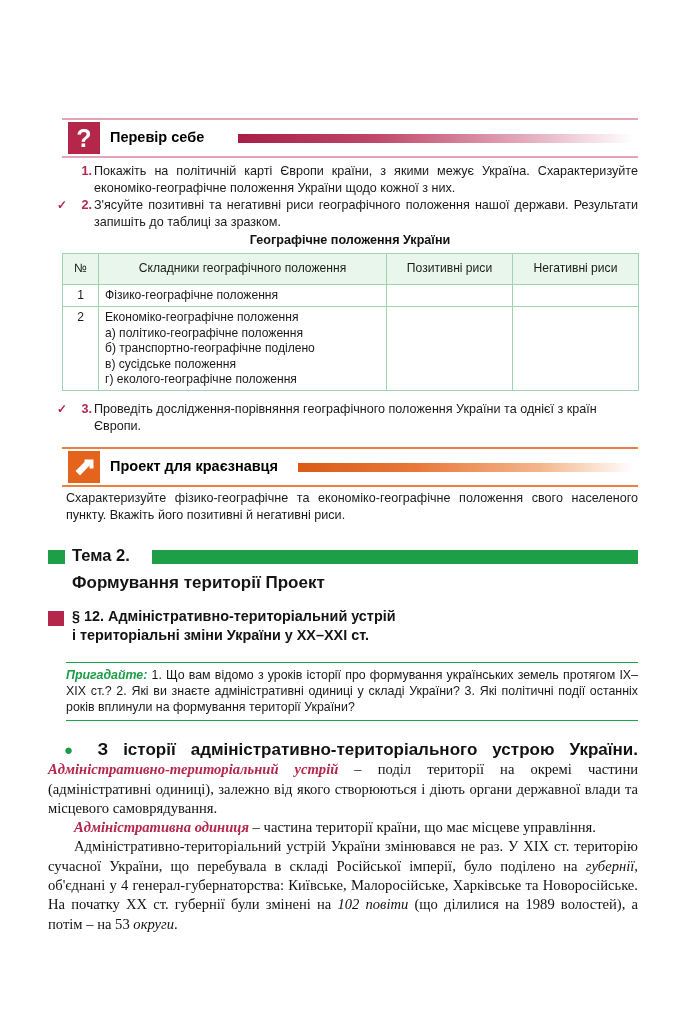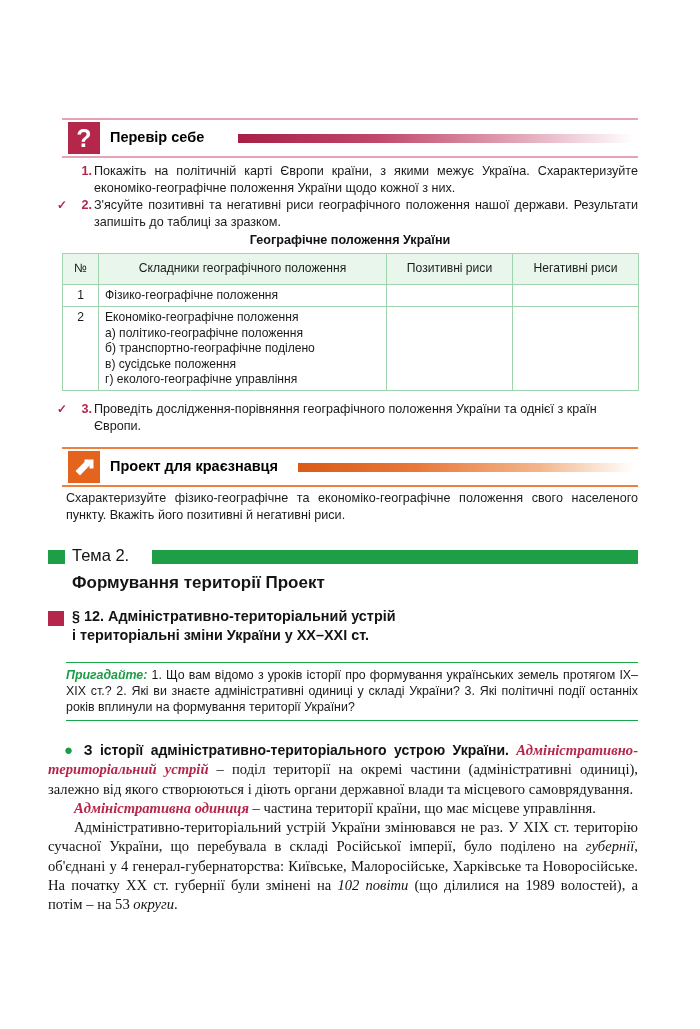--- a/index.html
+++ b/index.html
@@ -223,21 +223,21 @@
     top: 4px;
     width: 17px;
     height: 14px;
     background: #1e9e46;
   }
   .topic-label {
     position: absolute;
     left: 24px;
     top: 0px;
     font-size: 16.5px;
-    font-weight: normal;
+    font-weight: bold;
     color: #141414;
     white-space: nowrap;
   }
   .topic-bar {
     position: absolute;
     left: 104px;
     top: 4px;
     right: 0;
     height: 14px;
     background: #1e9e46;
@@ -310,21 +310,21 @@
   .body-block p { margin: 0; }
   .indent { text-indent: 26px; }
   .bullet {
     color: #1b9c46;
     font-size: 15px;
     font-family: "Liberation Sans", sans-serif;
   }
   .lead-sans {
     font-family: "Liberation Sans", sans-serif;
     font-weight: bold;
-    font-size: 14px;
+    font-size: 17px;
   }
   .term {
     color: #b5264b;
     font-weight: bold;
     font-style: italic;
   }
   .ital { font-style: italic; }
 </style>
 </head>
 <body>
@@ -379,21 +379,21 @@
         <td></td>
         <td></td>
       </tr>
       <tr>
         <td class="c-num">2</td>
         <td>
           <span>Економіко-географічне положення</span>
           <span class="sublist">а) політико-географічне положення</span>
           <span class="sublist">б) транспортно-географічне поділено</span>
           <span class="sublist">в) сусідське положення</span>
-          <span class="sublist">г) еколого-географічне управління</span>
+          <span class="sublist">г) еколого-географічне положення</span>
         </td>
         <td></td>
         <td></td>
       </tr>
     </tbody>
   </table>
 
   <div class="qlist" style="top:401px;">
     <div class="qitem">
       <span class="qnum">3.</span>

